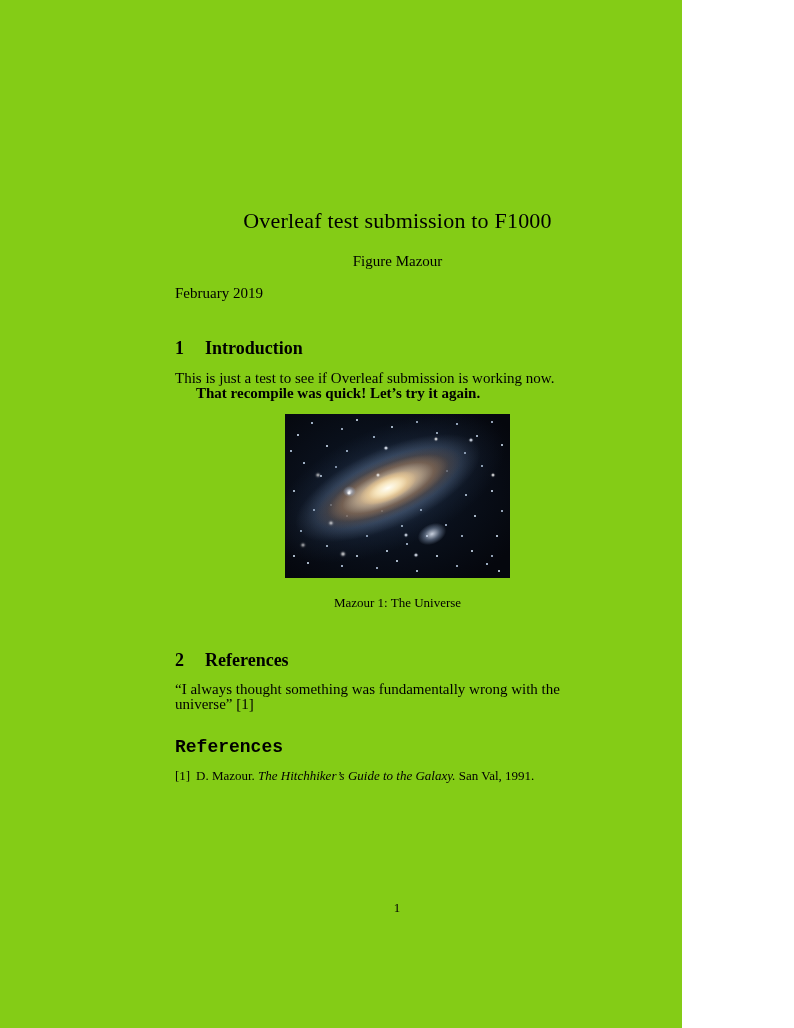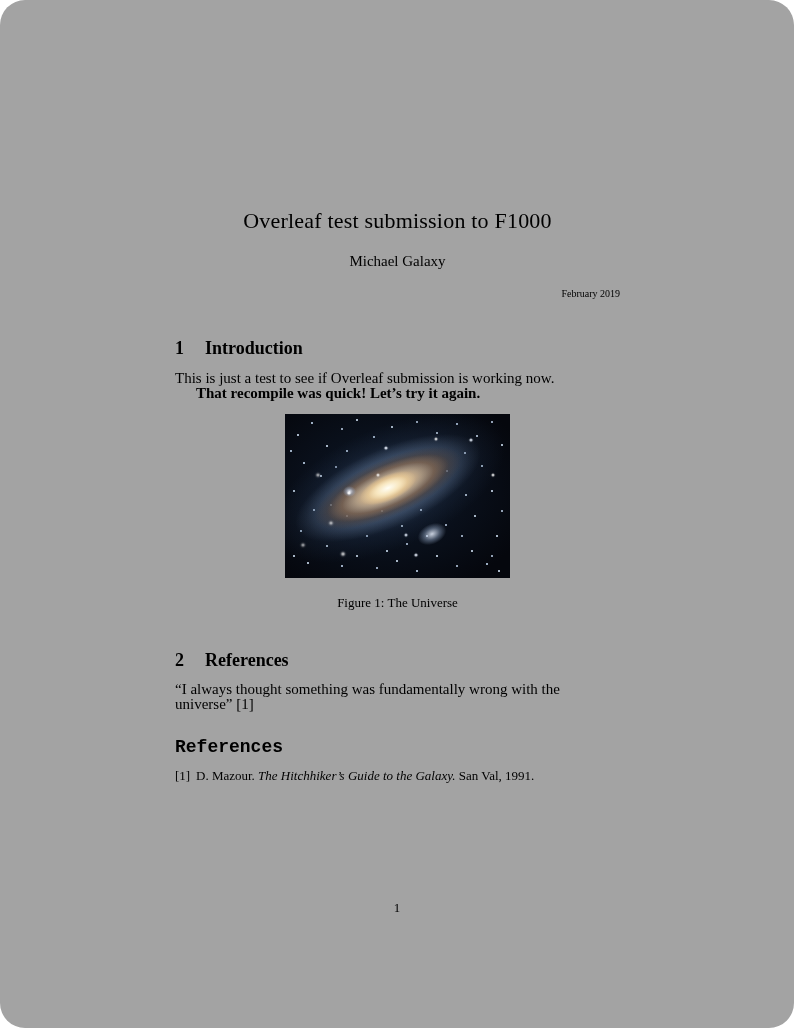--- a/index.html
+++ b/index.html
@@ -4,29 +4,29 @@
 <style>
   * { margin: 0; padding: 0; box-sizing: border-box; }
   html, body { background: #ffffff; }
   body {
     width: 794px; height: 1028px;
     font-family: "Liberation Serif", "DejaVu Serif", serif;
     color: #000000;
     position: relative;
     overflow: hidden;
   }
-  .page { width: 794px; height: 1028px; position: relative; background: #a3a3a3; border-radius: 25px; }
+  .page { width: 682px; height: 1028px; position: relative; background: #84cc16; }
   .content { width: 445px; margin-left: 175px; padding-top: 209px; }
 
   .doc-title {
     font-size: 22px; font-weight: 400; line-height: 24px;
     text-align: center; letter-spacing: 0.2px;
   }
   .author { margin-top: 20px; font-size: 15px; line-height: 17px; text-align: center; }
-  .date   { margin-top: 15px; font-size: 10px; line-height: 17px; text-align: right; }
+  .date   { margin-top: 15px; font-size: 15px; line-height: 17px; text-align: left; }
 
   .sec { font-size: 18px; font-weight: 700; line-height: 20px; display: flex; }
   .sec .sec-num { width: 30px; flex: 0 0 30px; }
   .sec1 { margin-top: 36px; }
   .sec2 { margin-top: 40px; }
 
   .body-par { font-size: 15px; line-height: 14.6px; }
   .par1 { margin-top: 13px; }
   .par-indent { text-indent: 21px; font-weight: bold; }
   .quote { margin-top: 12px; }
@@ -107,21 +107,21 @@
     text-align: center; font-size: 13px; line-height: 15px;
   }
 </style>
 </head>
 <body>
 
 <div class="page">
   <div class="content">
 
     <h1 class="doc-title">Overleaf test submission to F1000</h1>
-    <div class="author">Michael Galaxy</div>
+    <div class="author">Figure Mazour</div>
     <div class="date">February 2019</div>
 
     <h2 class="sec sec1">
       <span class="sec-num">1</span>
       <span>Introduction</span>
     </h2>
     <p class="body-par par1">This is just a test to see if Overleaf submission is working now.</p>
     <p class="body-par par-indent">That recompile was quick! Let’s try it again.</p>
 
     <figure>
@@ -133,21 +133,21 @@
             <div class="glayer glayer-arms"></div>
             <div class="glayer glayer-dust"></div>
             <div class="glayer glayer-inner"></div>
             <div class="glayer glayer-core"></div>
           </div>
         </div>
         <div class="companion"></div>
         <div class="companion-small"></div>
         <div class="stars stars-bright"></div>
       </div>
-      <figcaption>Figure 1: The Universe</figcaption>
+      <figcaption>Mazour 1: The Universe</figcaption>
     </figure>
 
     <h2 class="sec sec2">
       <span class="sec-num">2</span>
       <span>References</span>
     </h2>
     <p class="body-par quote">“I always thought something was fundamentally wrong with the universe” [1]</p>
 
     <h2 class="refs-heading">References</h2>
     <div class="ref-item">

